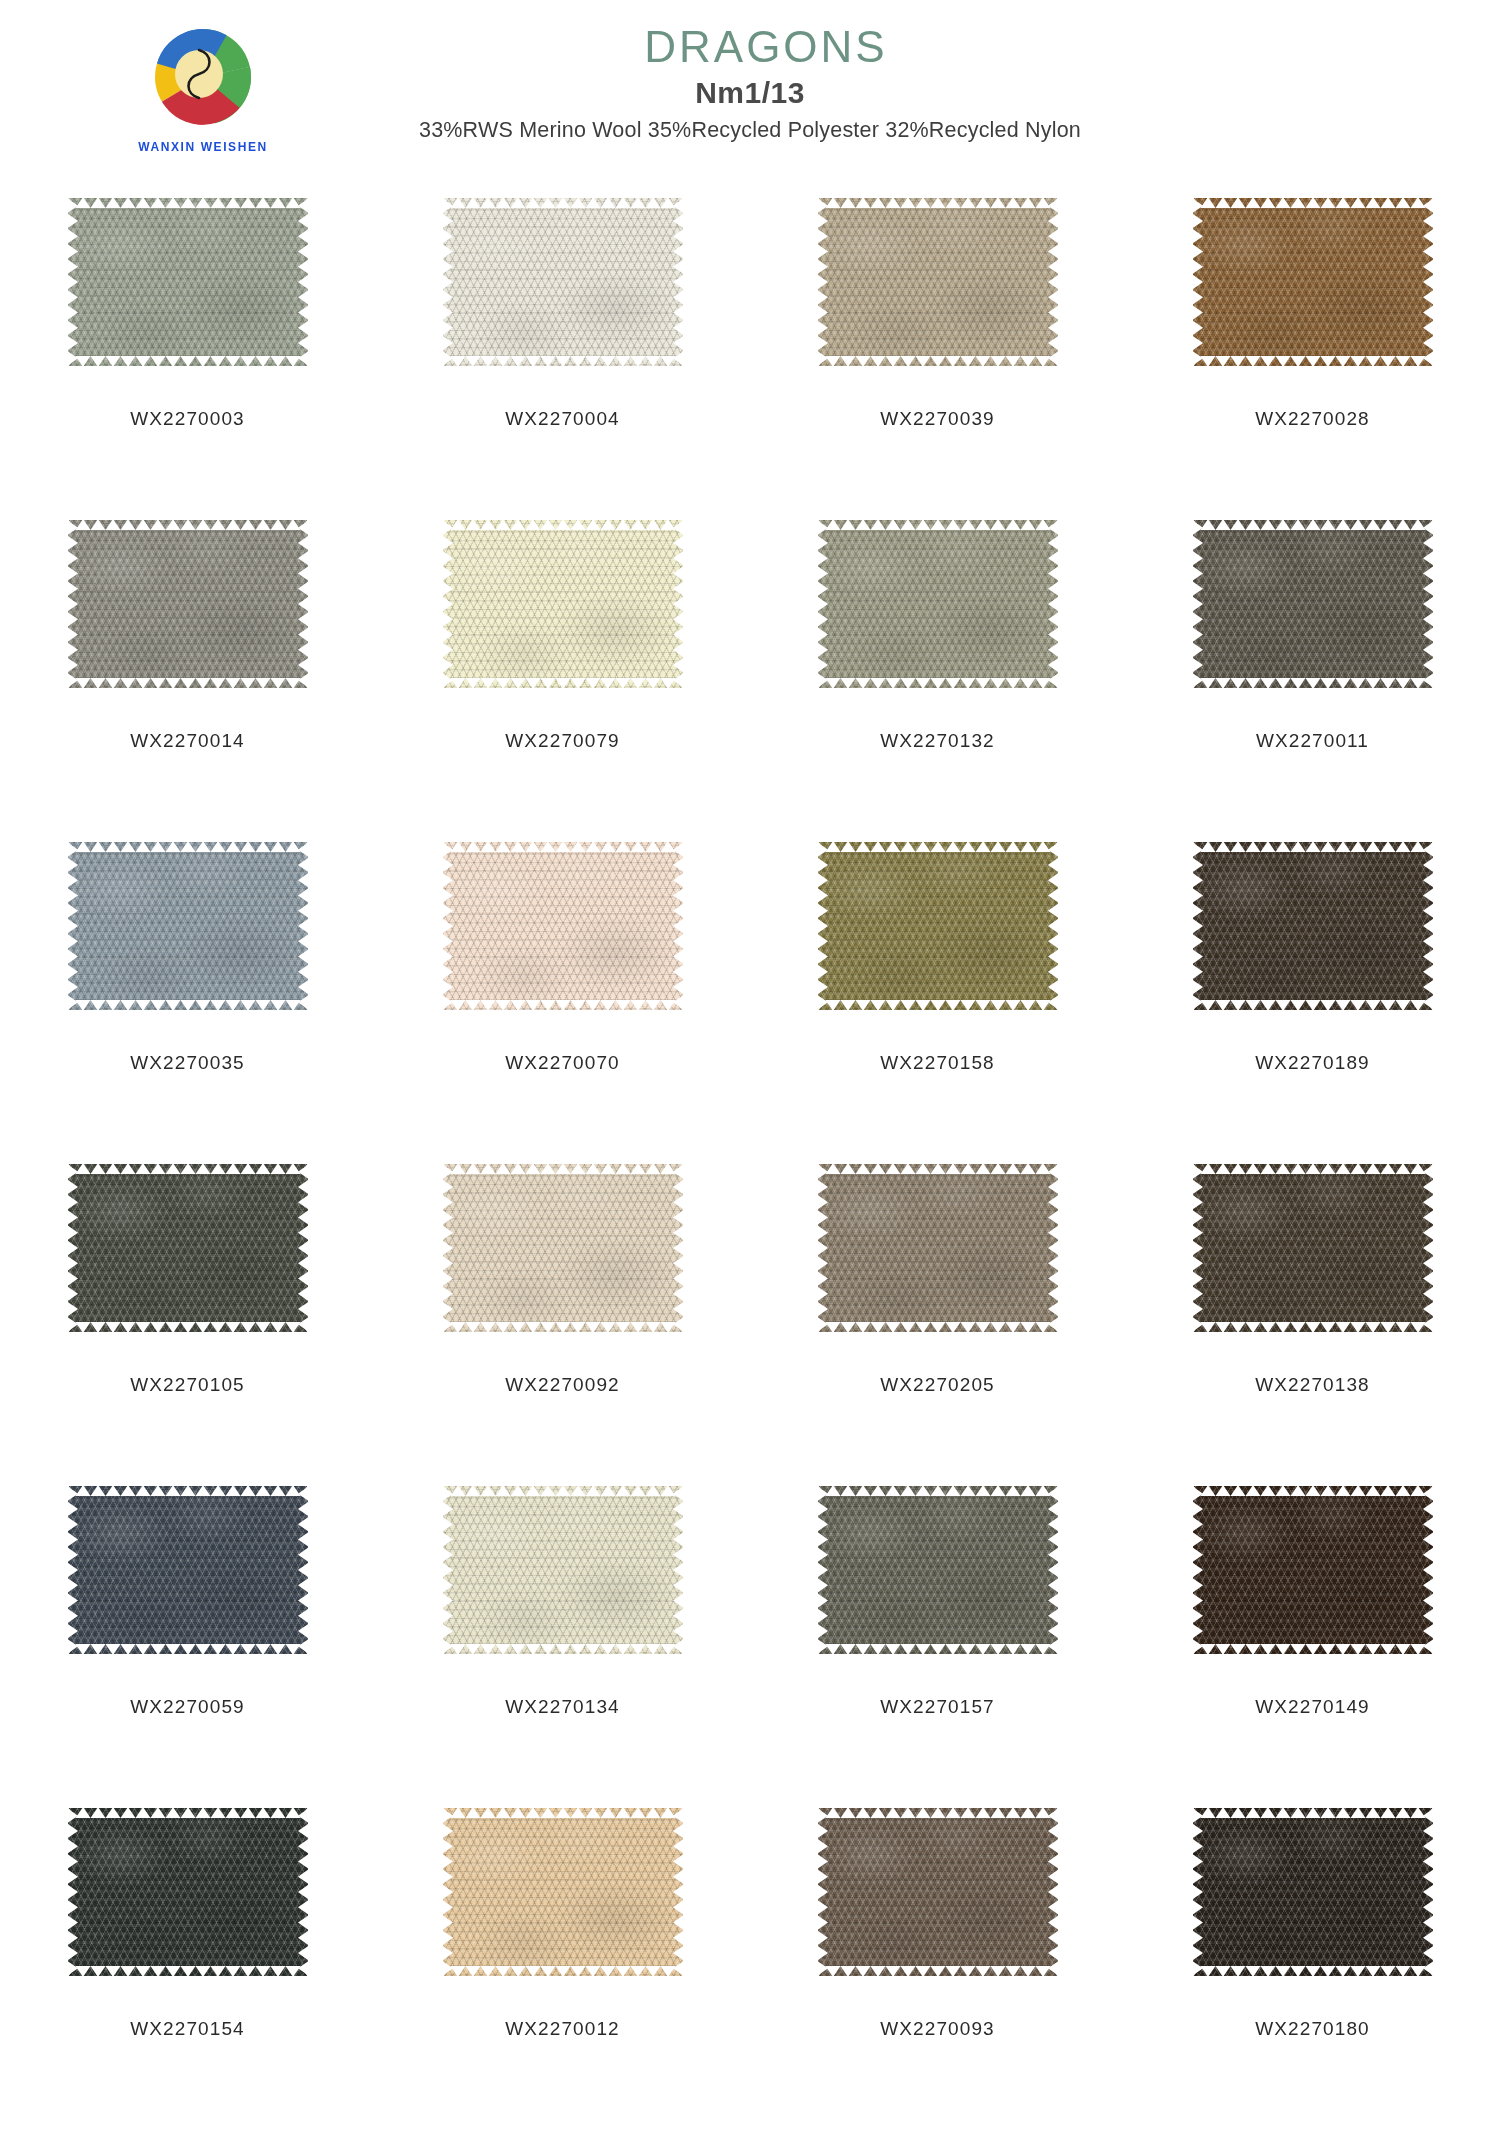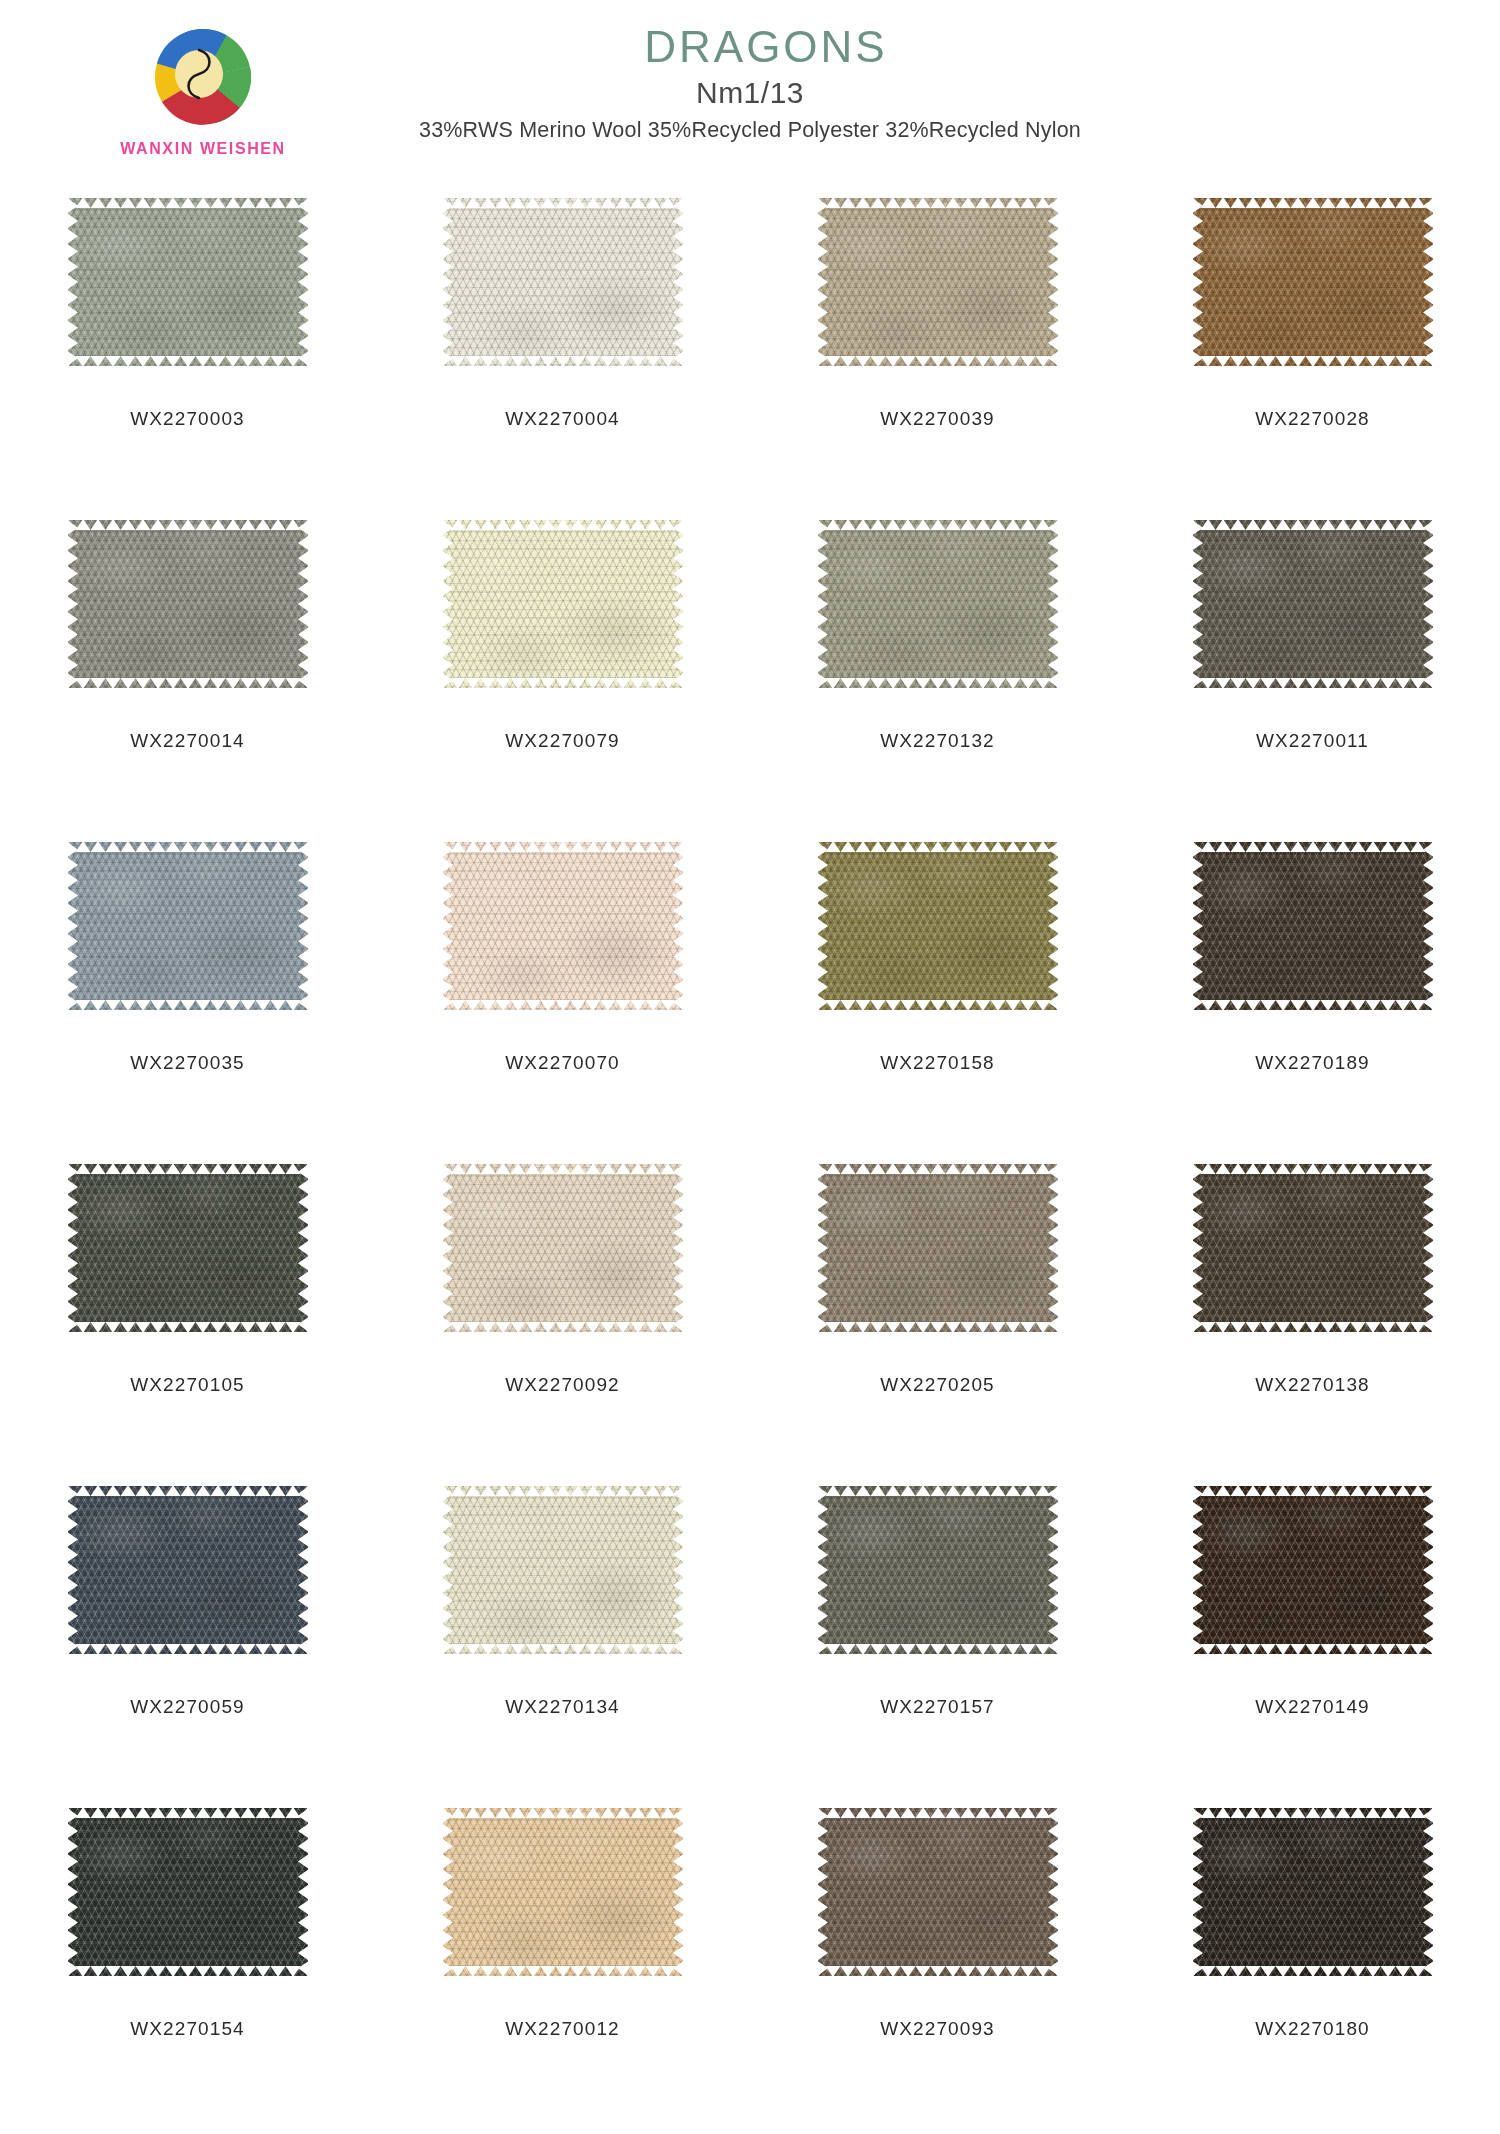--- a/index.html
+++ b/index.html
@@ -30,24 +30,24 @@
     text-align: center;
   }
   .logo-wrap {
     width: 118px; height: 118px;
     margin: 0 auto;
     position: relative;
   }
   .logo-svg { display: block; width: 118px; height: 118px; }
   .brand-name {
     margin-top: 4px;
-    font-size: 16px;
+    font-size: 12px;
     font-weight: bold;
     letter-spacing: 1.6px;
-    color: #ec4899;
+    color: #1d4ed8;
     font-family: "Liberation Sans", sans-serif;
     white-space: nowrap;
   }
 
   .title-block {
     position: absolute;
     left: 0; right: 0;
     top: 24px;
     text-align: center;
     pointer-events: none;
@@ -61,21 +61,21 @@
     line-height: 1.05;
     margin: 0;
     padding-left: 32px;
   }
   .yarn-count {
     font-size: 30px;
     color: #4a4a4a;
     letter-spacing: 0.5px;
     margin-top: 6px;
     font-family: "Liberation Sans", sans-serif;
-    font-weight: 400;
+    font-weight: 700;
   }
   .composition {
     font-size: 21.5px;
     color: #3d3d3d;
     letter-spacing: 0.2px;
     margin-top: 8px;
     font-family: "Liberation Sans", sans-serif;
     font-weight: 300;
     white-space: nowrap;
   }

